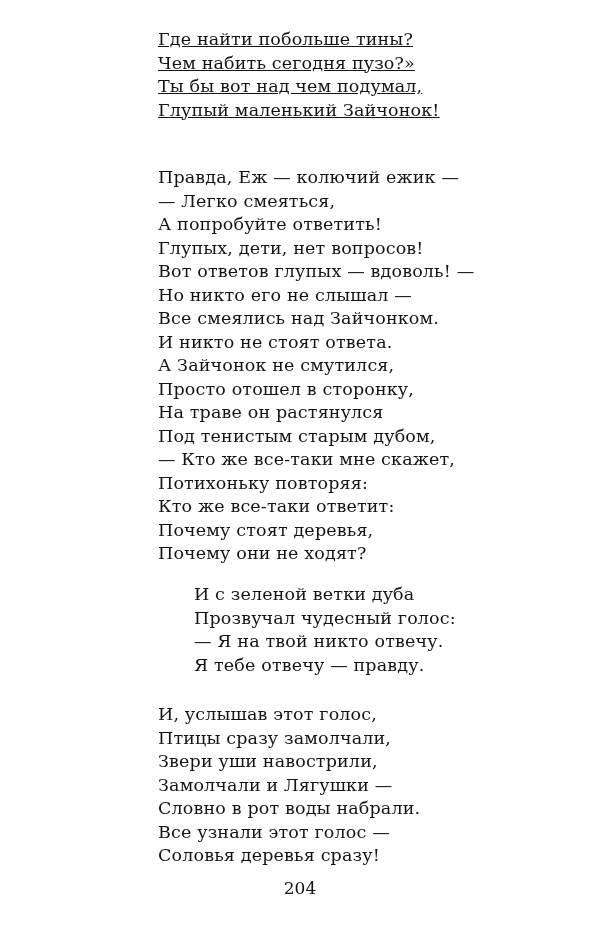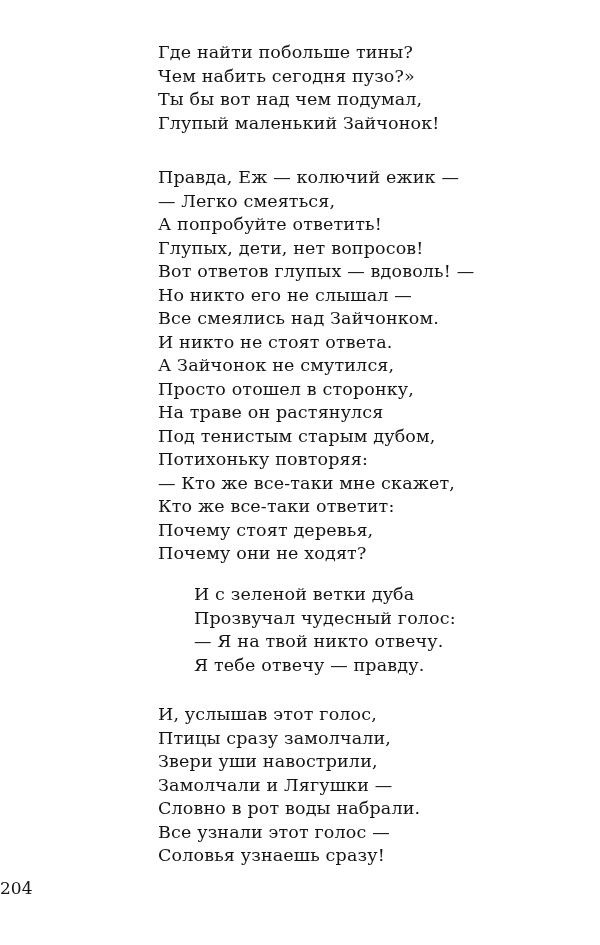--- a/index.html
+++ b/index.html
@@ -8,27 +8,27 @@
     font-family: "DejaVu Serif", "Liberation Serif", serif;
     color: #141414;
   }
   .page { position: absolute; left: 0; top: 0; width: 600px; height: 945px; }
   .stanza { position: absolute; left: 158px; margin: 0; }
   .line {
     display: block; white-space: nowrap;
     font-size: 17.5px; line-height: 23.5px; height: 23.5px;
     letter-spacing: 0.15px;
   }
-  #s1 { top: 41px; }
+  #s1 { top: 28px; text-decoration: underline; }
   #s2 { top: 166px; }
   #s3 { top: 583px; margin-left: 36px; }
   #s4 { top: 703px; }
   .page-number {
     position: absolute; left: 0; width: 600px; top: 877px;
-    text-align: left; font-size: 17px; line-height: 22px;
+    text-align: center; font-size: 17px; line-height: 22px;
   }
 </style>
 </head>
 <body>
 
 <div class="page">
 
   <div class="stanza" id="s1">
     <span class="line">Где найти побольше тины?</span>
     <span class="line">Чем набить сегодня пузо?»</span>
@@ -42,39 +42,39 @@
     <span class="line">А попробуйте ответить!</span>
     <span class="line">Глупых, дети, нет вопросов!</span>
     <span class="line">Вот ответов глупых — вдоволь! —</span>
     <span class="line">Но никто его не слышал —</span>
     <span class="line">Все смеялись над Зайчонком.</span>
     <span class="line">И никто не стоят ответа.</span>
     <span class="line">А Зайчонок не смутился,</span>
     <span class="line">Просто отошел в сторонку,</span>
     <span class="line">На траве он растянулся</span>
     <span class="line">Под тенистым старым дубом,</span>
+    <span class="line">— Кто же все-таки мне скажет,</span>
     <span class="line">Потихоньку повторяя:</span>
-    <span class="line">— Кто же все-таки мне скажет,</span>
     <span class="line">Кто же все-таки ответит:</span>
     <span class="line">Почему стоят деревья,</span>
     <span class="line">Почему они не ходят?</span>
   </div>
 
   <div class="stanza" id="s3">
     <span class="line">И с зеленой ветки дуба</span>
     <span class="line">Прозвучал чудесный голос:</span>
     <span class="line">— Я на твой никто отвечу.</span>
     <span class="line">Я тебе отвечу — правду.</span>
   </div>
 
   <div class="stanza" id="s4">
     <span class="line">И, услышав этот голос,</span>
     <span class="line">Птицы сразу замолчали,</span>
     <span class="line">Звери уши навострили,</span>
     <span class="line">Замолчали и Лягушки —</span>
     <span class="line">Словно в рот воды набрали.</span>
     <span class="line">Все узнали этот голос —</span>
-    <span class="line">Соловья узнаешь сразу!</span>
+    <span class="line">Соловья деревья сразу!</span>
   </div>
 
   <div class="page-number">204</div>
 
 </div>
 
 </body></html>

